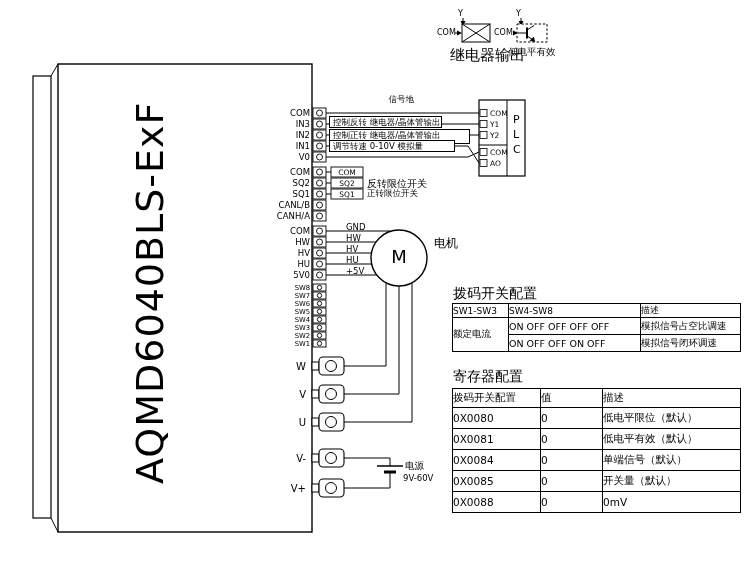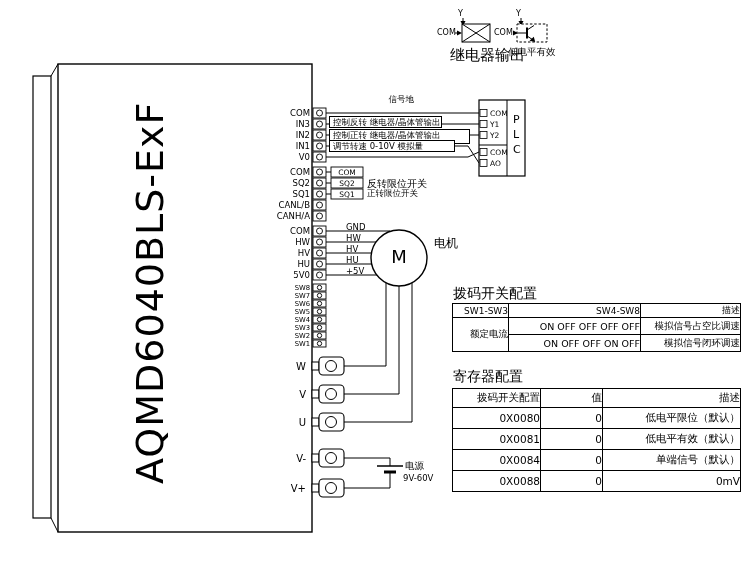--- a/index.html
+++ b/index.html
@@ -5,21 +5,21 @@
   *{margin:0;padding:0;box-sizing:border-box}
   body{background:#fff;font-family:"DejaVu Sans","Liberation Sans",sans-serif;color:#000}
   #stage{position:relative;width:750px;height:563px;background:#fff;overflow:hidden}
   #art{position:absolute;left:0;top:0}
   #art text{font-family:"DejaVu Sans","Liberation Sans",sans-serif;fill:#000}
   .lbl{position:absolute;white-space:nowrap;line-height:1.15}
   .wirebox{position:absolute;border:1px solid #000;background:#fff;font-size:8.5px;line-height:10px;padding-left:3px;white-space:nowrap;overflow:hidden}
   .title{position:absolute;font-size:14px;font-weight:normal;white-space:nowrap}
   #model{position:absolute;left:-36px;top:270px;width:372px;height:56px;line-height:56px;text-align:center;font-size:38px;letter-spacing:1px;transform:rotate(-90deg);white-space:nowrap}
   table{position:absolute;border-collapse:collapse;table-layout:fixed;background:#fff}
-  td{border:1px solid #000;text-align:right;vertical-align:middle;overflow:hidden;white-space:nowrap}
+  td{border:1px solid #000;text-align:left;vertical-align:middle;overflow:hidden;white-space:nowrap}
   #dip-table{left:452px;top:303px;width:288px;font-size:9.5px}
   #dip-table td{height:17px}
   #dip-table tr:first-child td{height:14px;font-size:9px}
   #reg-table{left:452px;top:388px;width:288px;font-size:10.5px}
   #reg-table td{height:21px}
   #reg-table tr:first-child td{height:19px}
 </style>
 </head>
 <body>
 
@@ -280,20 +280,25 @@
           <td>0X0081</td>
           <td>0</td>
           <td>低电平有效（默认）</td>
         </tr>
         <tr>
           <td>0X0084</td>
           <td>0</td>
           <td>单端信号（默认）</td>
         </tr>
         <tr>
+          <td>0X0085</td>
+          <td>0</td>
+          <td>开关量（默认）</td>
+        </tr>
+        <tr>
           <td>0X0088</td>
           <td>0</td>
           <td>0mV</td>
         </tr>
       </tbody>
     </table>
 
 </div>
 
 </body></html>

